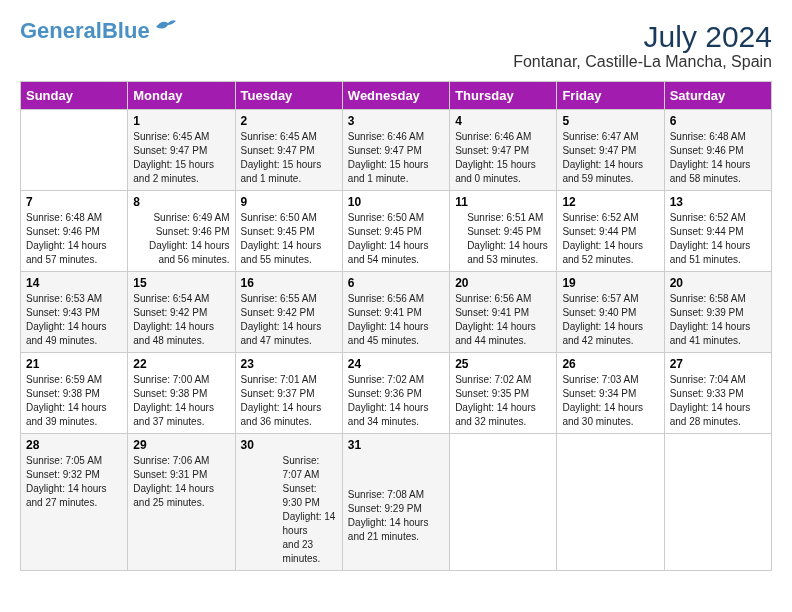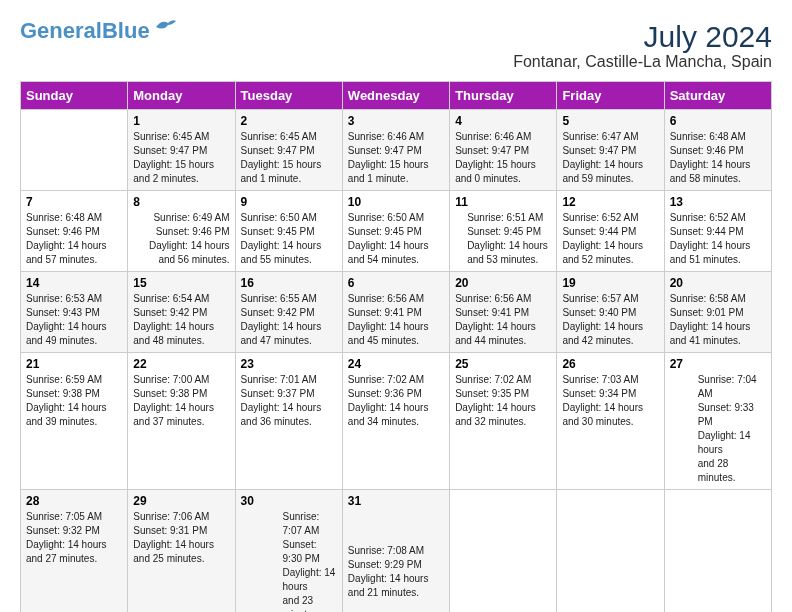--- a/index.html
+++ b/index.html
@@ -254,21 +254,21 @@
         <td>
           <span class="day-number">19</span>
           <div class="day-info" style="white-space: pre-line;">Sunrise: 6:57 AM
 Sunset: 9:40 PM
 Daylight: 14 hours
 and 42 minutes.</div>
         </td>
         <td>
           <span class="day-number">20</span>
           <div class="day-info" style="white-space: pre-line;">Sunrise: 6:58 AM
-Sunset: 9:01 PM
+Sunset: 9:39 PM
 Daylight: 14 hours
 and 41 minutes.</div>
         </td>
       </tr>
       <tr>
         <td>
           <span class="day-number">21</span>
           <div class="day-info" style="white-space: pre-line;">Sunrise: 6:59 AM
 Sunset: 9:38 PM
 Daylight: 14 hours
@@ -304,21 +304,21 @@
         </td>
         <td>
           <span class="day-number">26</span>
           <div class="day-info" style="white-space: pre-line;">Sunrise: 7:03 AM
 Sunset: 9:34 PM
 Daylight: 14 hours
 and 30 minutes.</div>
         </td>
         <td>
           <span class="day-number">27</span>
-          <div class="day-info" style="white-space: pre-line; margin-left: 28px;">Sunrise: 7:04 AM
+          <div class="day-info" style="white-space: pre-line;">Sunrise: 7:04 AM
 Sunset: 9:33 PM
 Daylight: 14 hours
 and 28 minutes.</div>
         </td>
       </tr>
       <tr>
         <td>
           <span class="day-number">28</span>
           <div class="day-info" style="white-space: pre-line;">Sunrise: 7:05 AM
 Sunset: 9:32 PM

